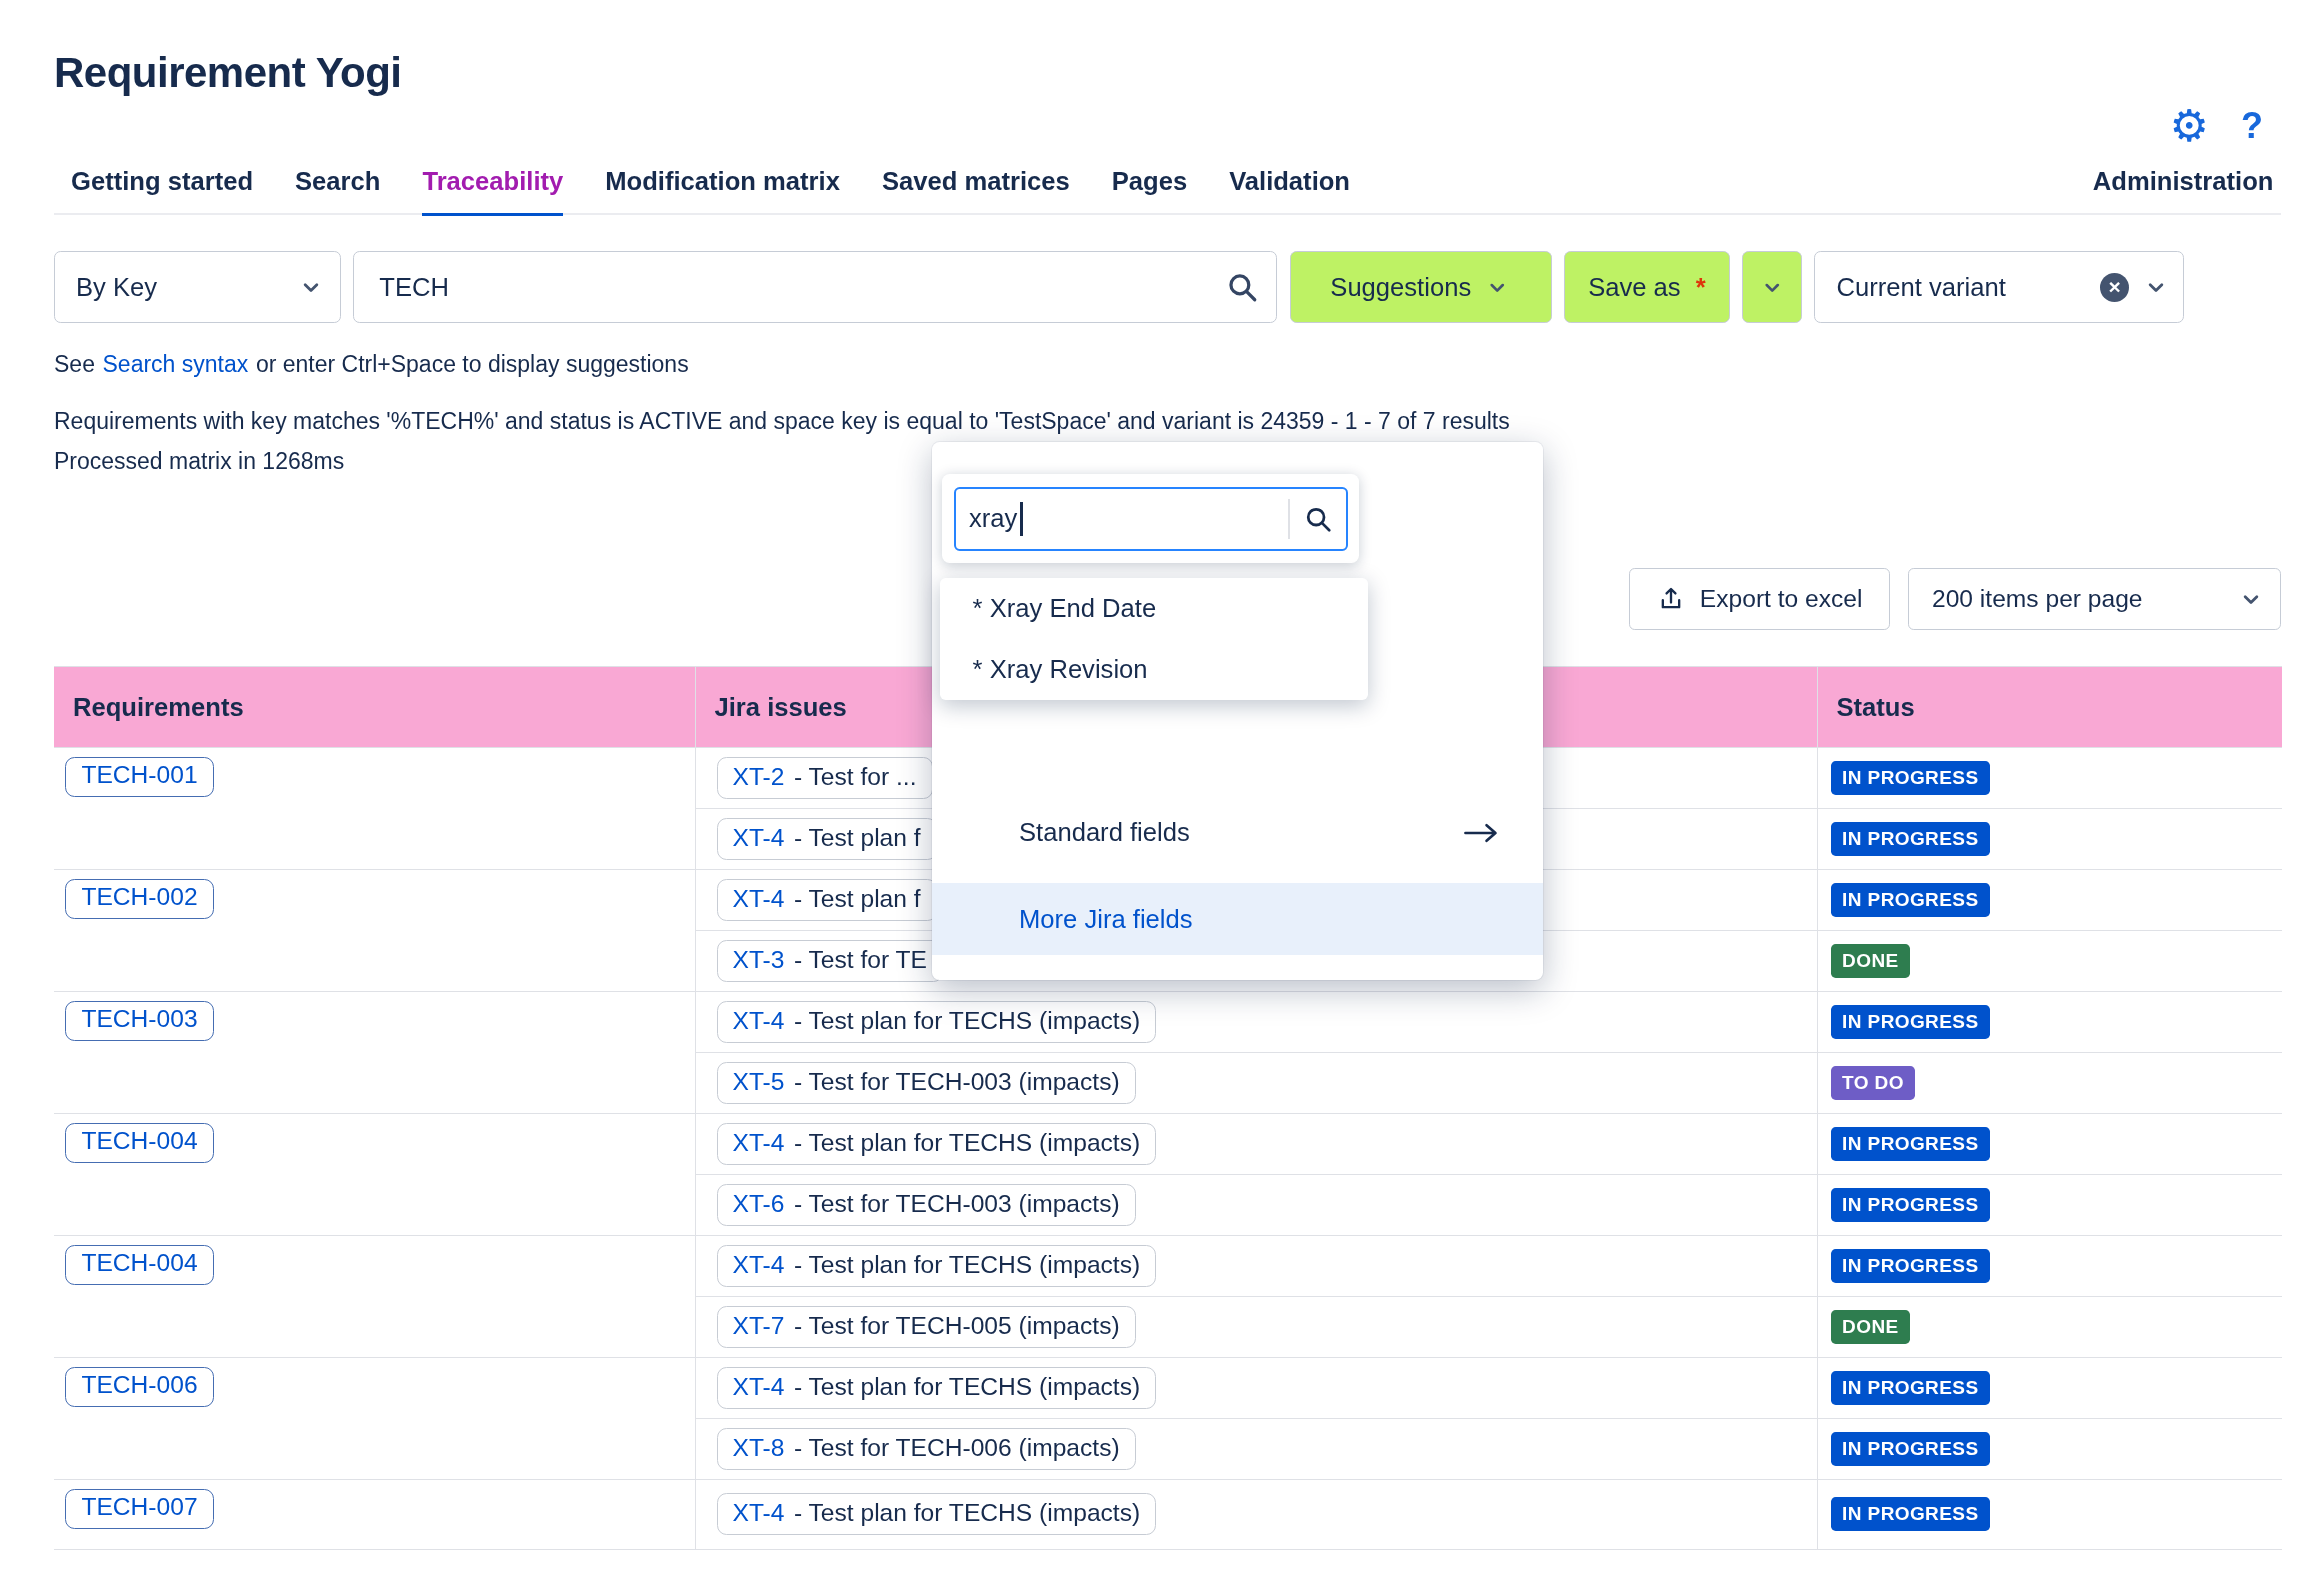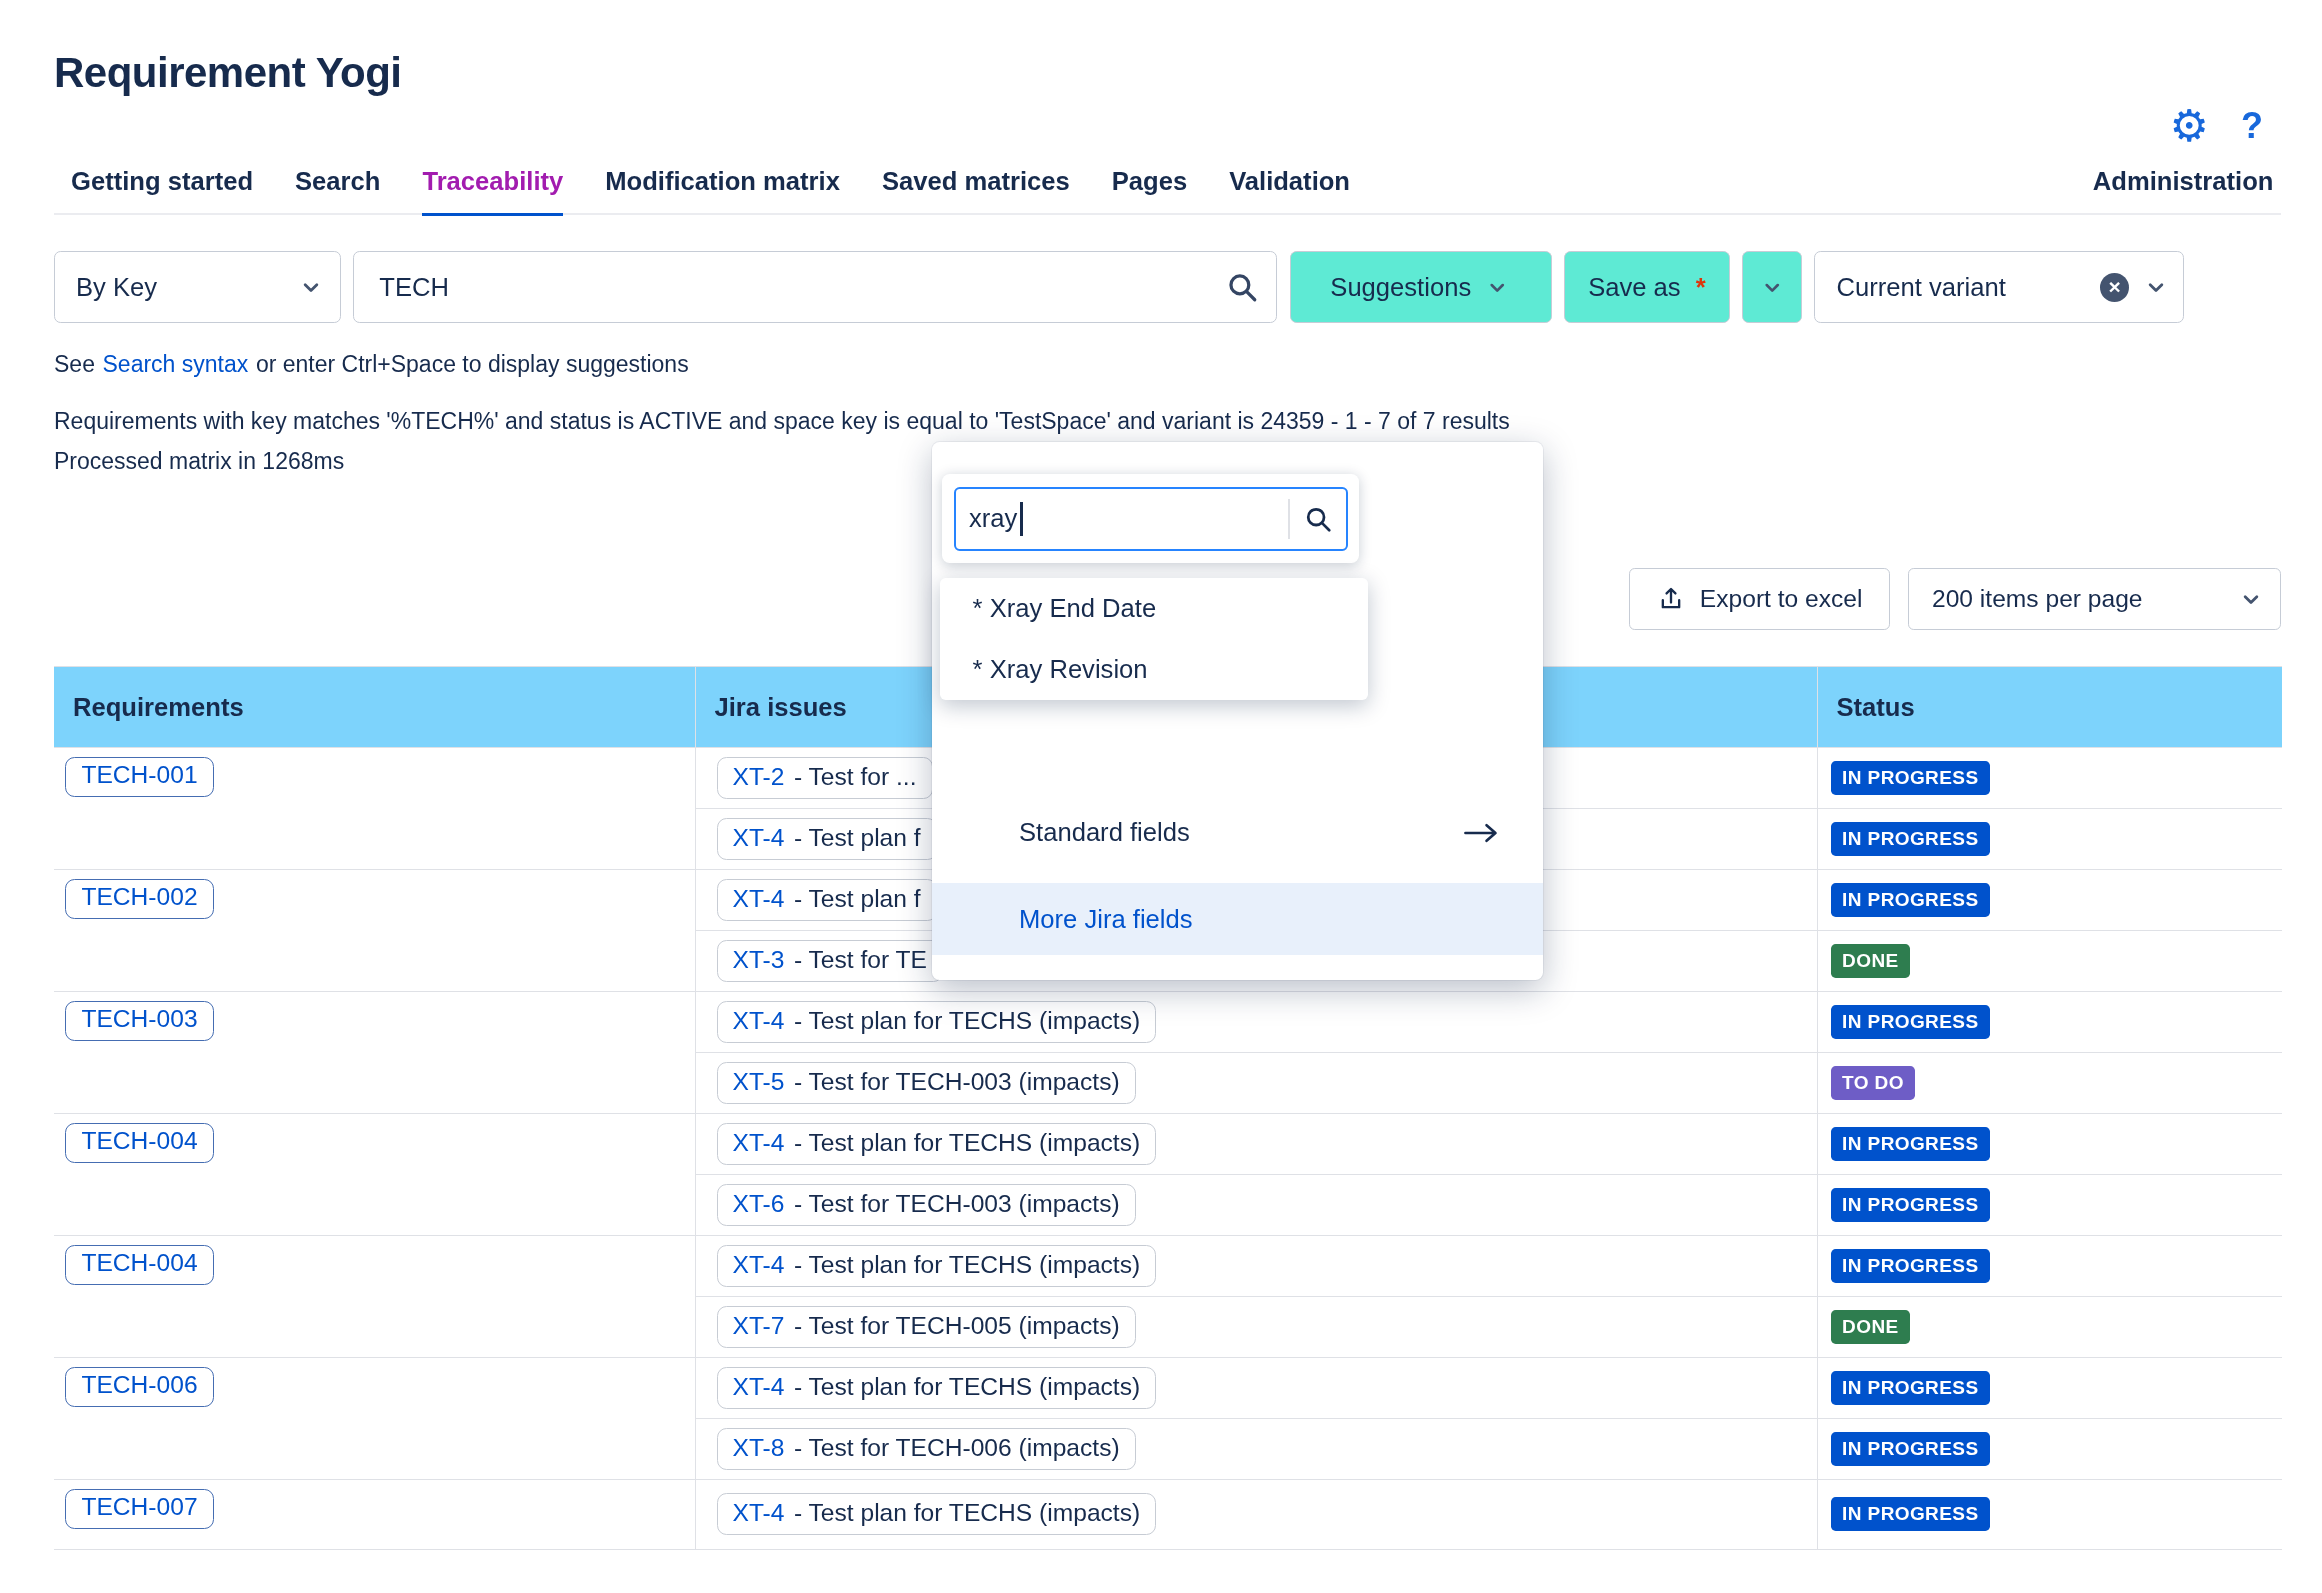--- a/index.html
+++ b/index.html
@@ -23,21 +23,21 @@
   .tab.active{color:#a21caf;border-bottom-color:#0052CC}
   .admin-tab{margin-left:auto;margin-right:7.6px;font-size:25.6px;font-weight:600;padding:15px 0 17px;
        border-bottom:3.8px solid transparent;margin-bottom:-2.8px;cursor:pointer}
 
   
   .toolbar{display:flex;gap:12.3px;margin-top:36px;height:72px;align-items:stretch}
   .control{border:1.9px solid #C6CCD6;border-radius:6.6px;background:#fff;display:flex;align-items:center;font-size:25.6px;box-sizing:border-box}
   .select-mode{width:287px;padding:0 15px 0 21px;justify-content:space-between;cursor:pointer}
   .searchbox{width:924px;padding:0 17px 0 23px}
   .searchbox input{flex:1;border:none;outline:none;background:transparent;font:inherit;color:inherit;min-width:0}
-  .btn{background:#5eead4;border:1.9px solid #C6CCD6;border-radius:6.6px;display:flex;align-items:center;justify-content:center;
+  .btn{background:#bef264;border:1.9px solid #C6CCD6;border-radius:6.6px;display:flex;align-items:center;justify-content:center;
        gap:13.2px;font-size:25.6px;font-weight:500;color:#172B4D;cursor:pointer;box-sizing:border-box}
   .btn-suggestions{width:262px}
   .btn-saveas{width:166px}
   .req-mark{color:#DE350B;font-weight:700;margin-left:1.9px}
   .btn-split{width:60px}
   .select-variant{width:370px;padding:0 13.2px 0 21px;gap:13.2px;cursor:pointer}
   .variant-label{flex:1}
   .clear-circle{width:29px;height:29px;border-radius:50%;background:#44546F;color:#fff;font-size:21px;line-height:28px;
        text-align:center;flex:0 0 auto;cursor:pointer;font-weight:700}
 
@@ -52,21 +52,21 @@
   .controls-row{display:flex;justify-content:flex-end;align-items:stretch;gap:18px;margin-top:93px;height:62px}
   .btn-export{background:#fff;border:1.9px solid #C6CCD6;border-radius:5.7px;display:flex;align-items:center;gap:15px;
        padding:0 26.5px;font-size:24.6px;cursor:pointer;box-sizing:border-box}
   .select-pagesize{width:373px;border:1.9px solid #C6CCD6;border-radius:5.7px;display:flex;align-items:center;
        justify-content:space-between;padding:0 15px 0 23px;font-size:24.6px;cursor:pointer;box-sizing:border-box}
 
   
   table{border-collapse:collapse;table-layout:fixed;width:2228px;margin-top:36px}
   col.c1{width:641px} col.c2{width:1122px} col.c3{width:465px}
   thead th{height:80px;text-align:left;font-size:25.6px;font-weight:700;color:#172B4D;padding:0 0 0 19px;
-       border-top:1.9px solid #DFE1E6;border-bottom:1.9px solid #DFE1E6;background:#7dd3fc}
+       border-top:1.9px solid #DFE1E6;border-bottom:1.9px solid #DFE1E6;background:#f9a8d4}
   thead th + th{border-left:1.9px solid #DFE1E6}
   tbody td{height:60px;padding:0;border-top:1.9px solid #DFE1E6;vertical-align:middle}
   tbody td.cell-jira,tbody td.cell-status{border-left:1.9px solid #DFE1E6}
   tbody tr:last-child td{border-bottom:1.9px solid #DFE1E6}
   td.cell-req{vertical-align:top;padding:8.5px 0 0 11.4px}
   .req-chip{display:inline-block;border:1.9px solid #456DB2;color:#0052CC;background:#fff;border-radius:9.5px;
        padding:3.8px 15px 6.6px;font-size:24.6px;cursor:pointer}
   td.cell-jira{padding-left:21px}
   .jira-chip{display:inline-flex;align-items:baseline;gap:9.5px;border:1.9px solid #C7CCD4;border-radius:9.5px;
        padding:4.7px 15px 7.6px;font-size:24.6px;background:#fff;white-space:nowrap;cursor:pointer}

